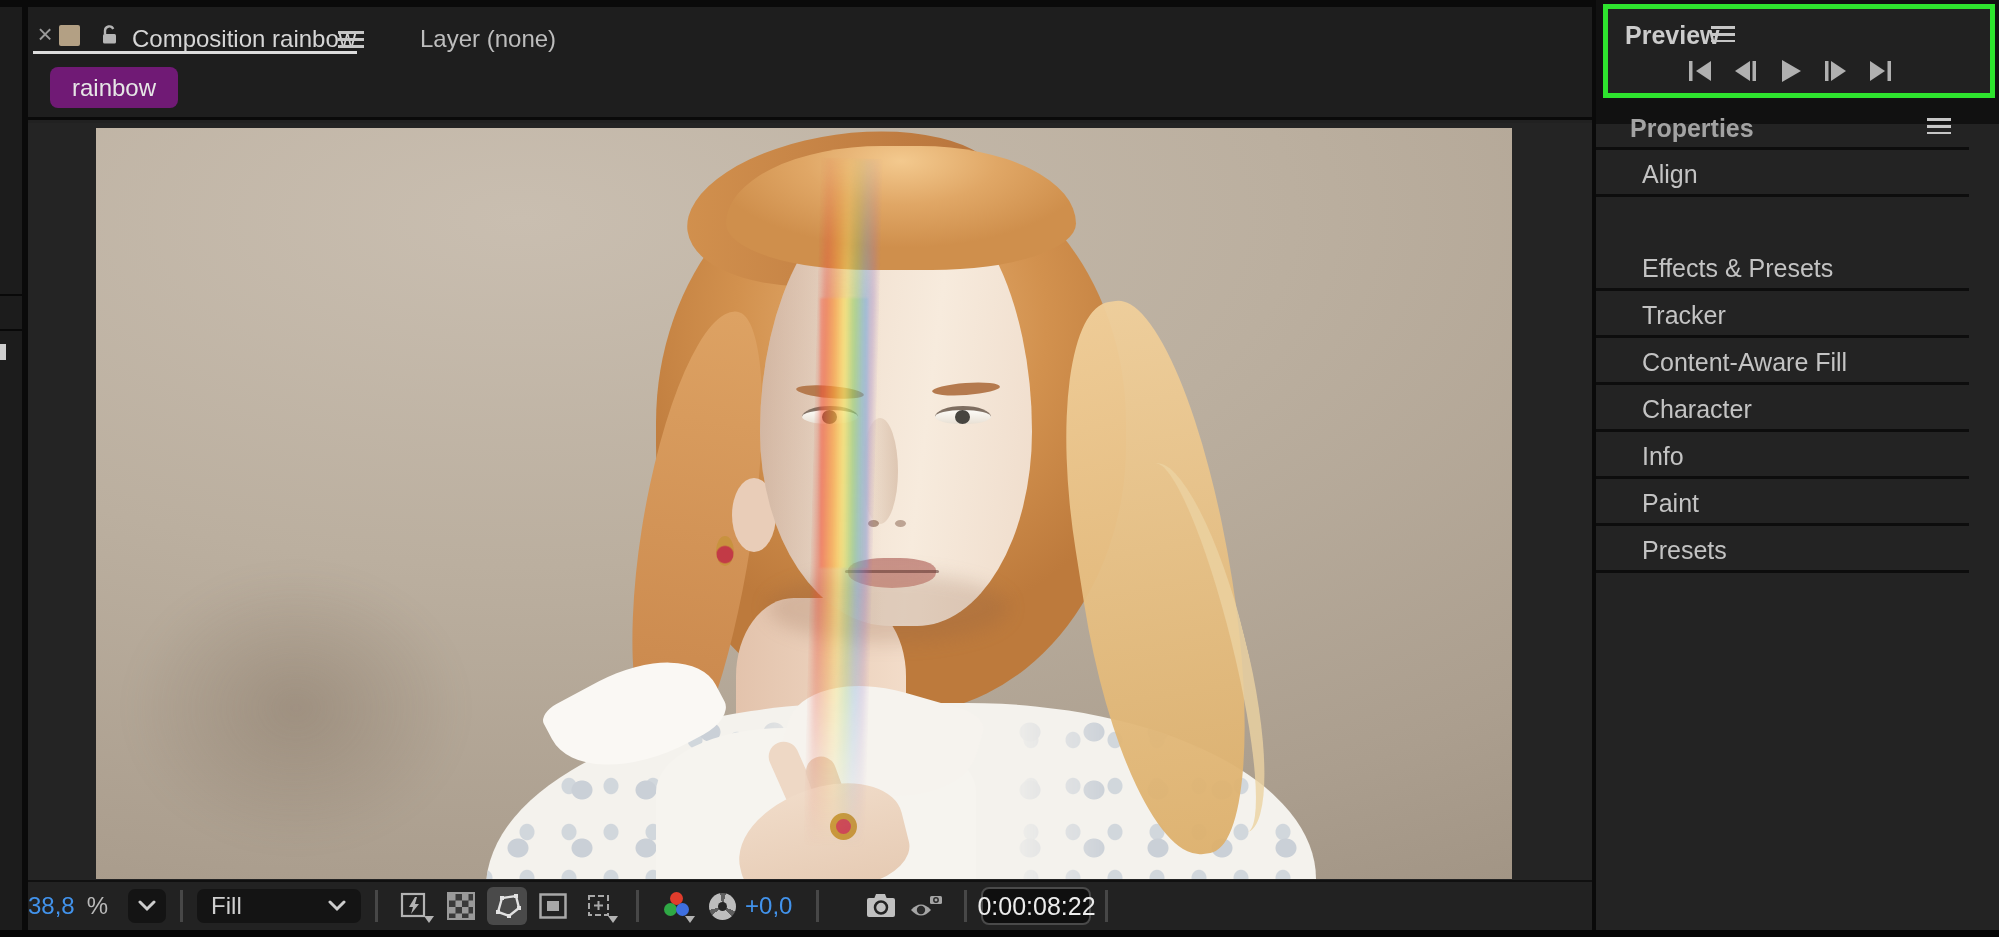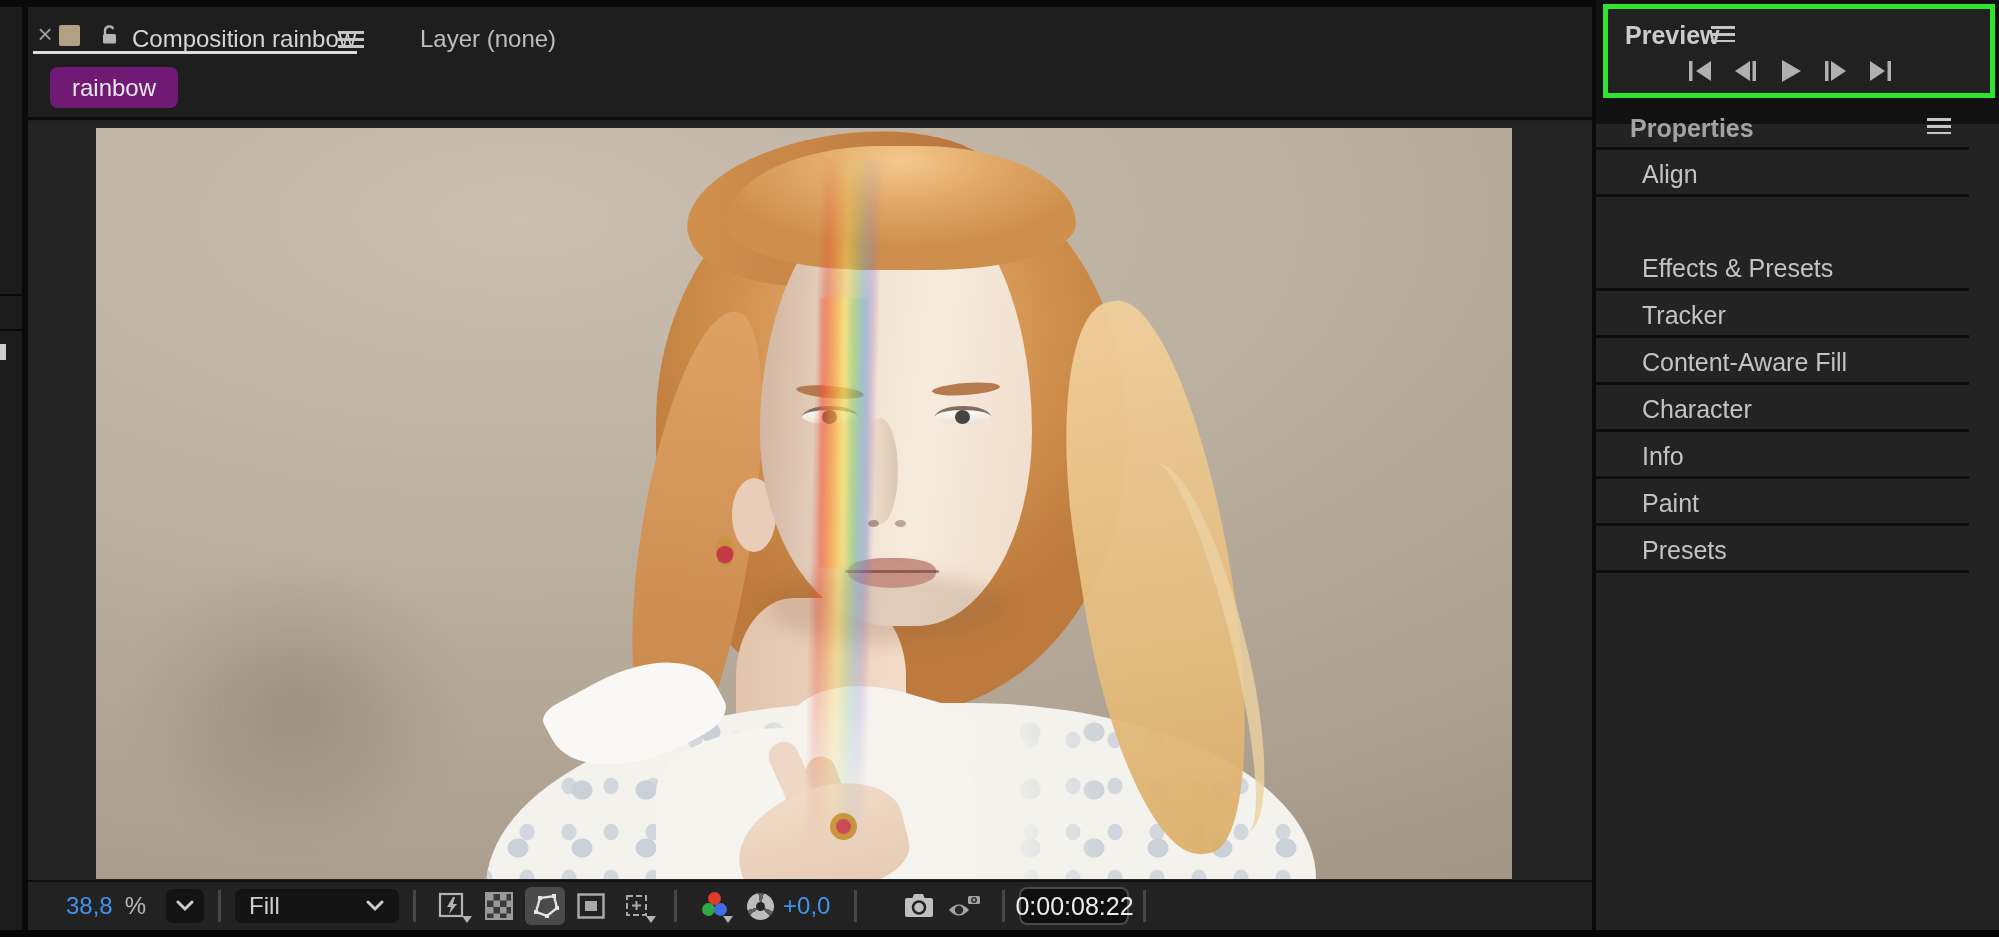--- a/index.html
+++ b/index.html
@@ -196,21 +196,21 @@
         <div class="p-nostrils"></div>
         <div class="p-lips"></div>
         <div class="p-jawshadow"></div>
         <div class="p-earring"></div>
         <div class="p-rainbow"></div>
         <div class="p-rainbowhot"></div>
       </div>
     </div>
 
     <div class="viewer-toolbar">
-      <span class="tb-text-blue" style="margin-left:38px">38,8</span>
+      <span class="tb-text-blue" style="">38,8</span>
       <span class="tb-text-gray" style="margin-left:12px">%</span>
       <div class="tb-btn chev-btn">
         <svg width="20" height="12">
             <path d="M3 2 L10 9 L17 2" fill="none" stroke="#cdcdcd" stroke-width="3" stroke-linecap="round"></path>
           </svg>
       </div>
       <div class="tb-divider"></div>
       <div class="half-dd">
         <span class="dd-label">Fill</span>
         <svg width="20" height="12">

